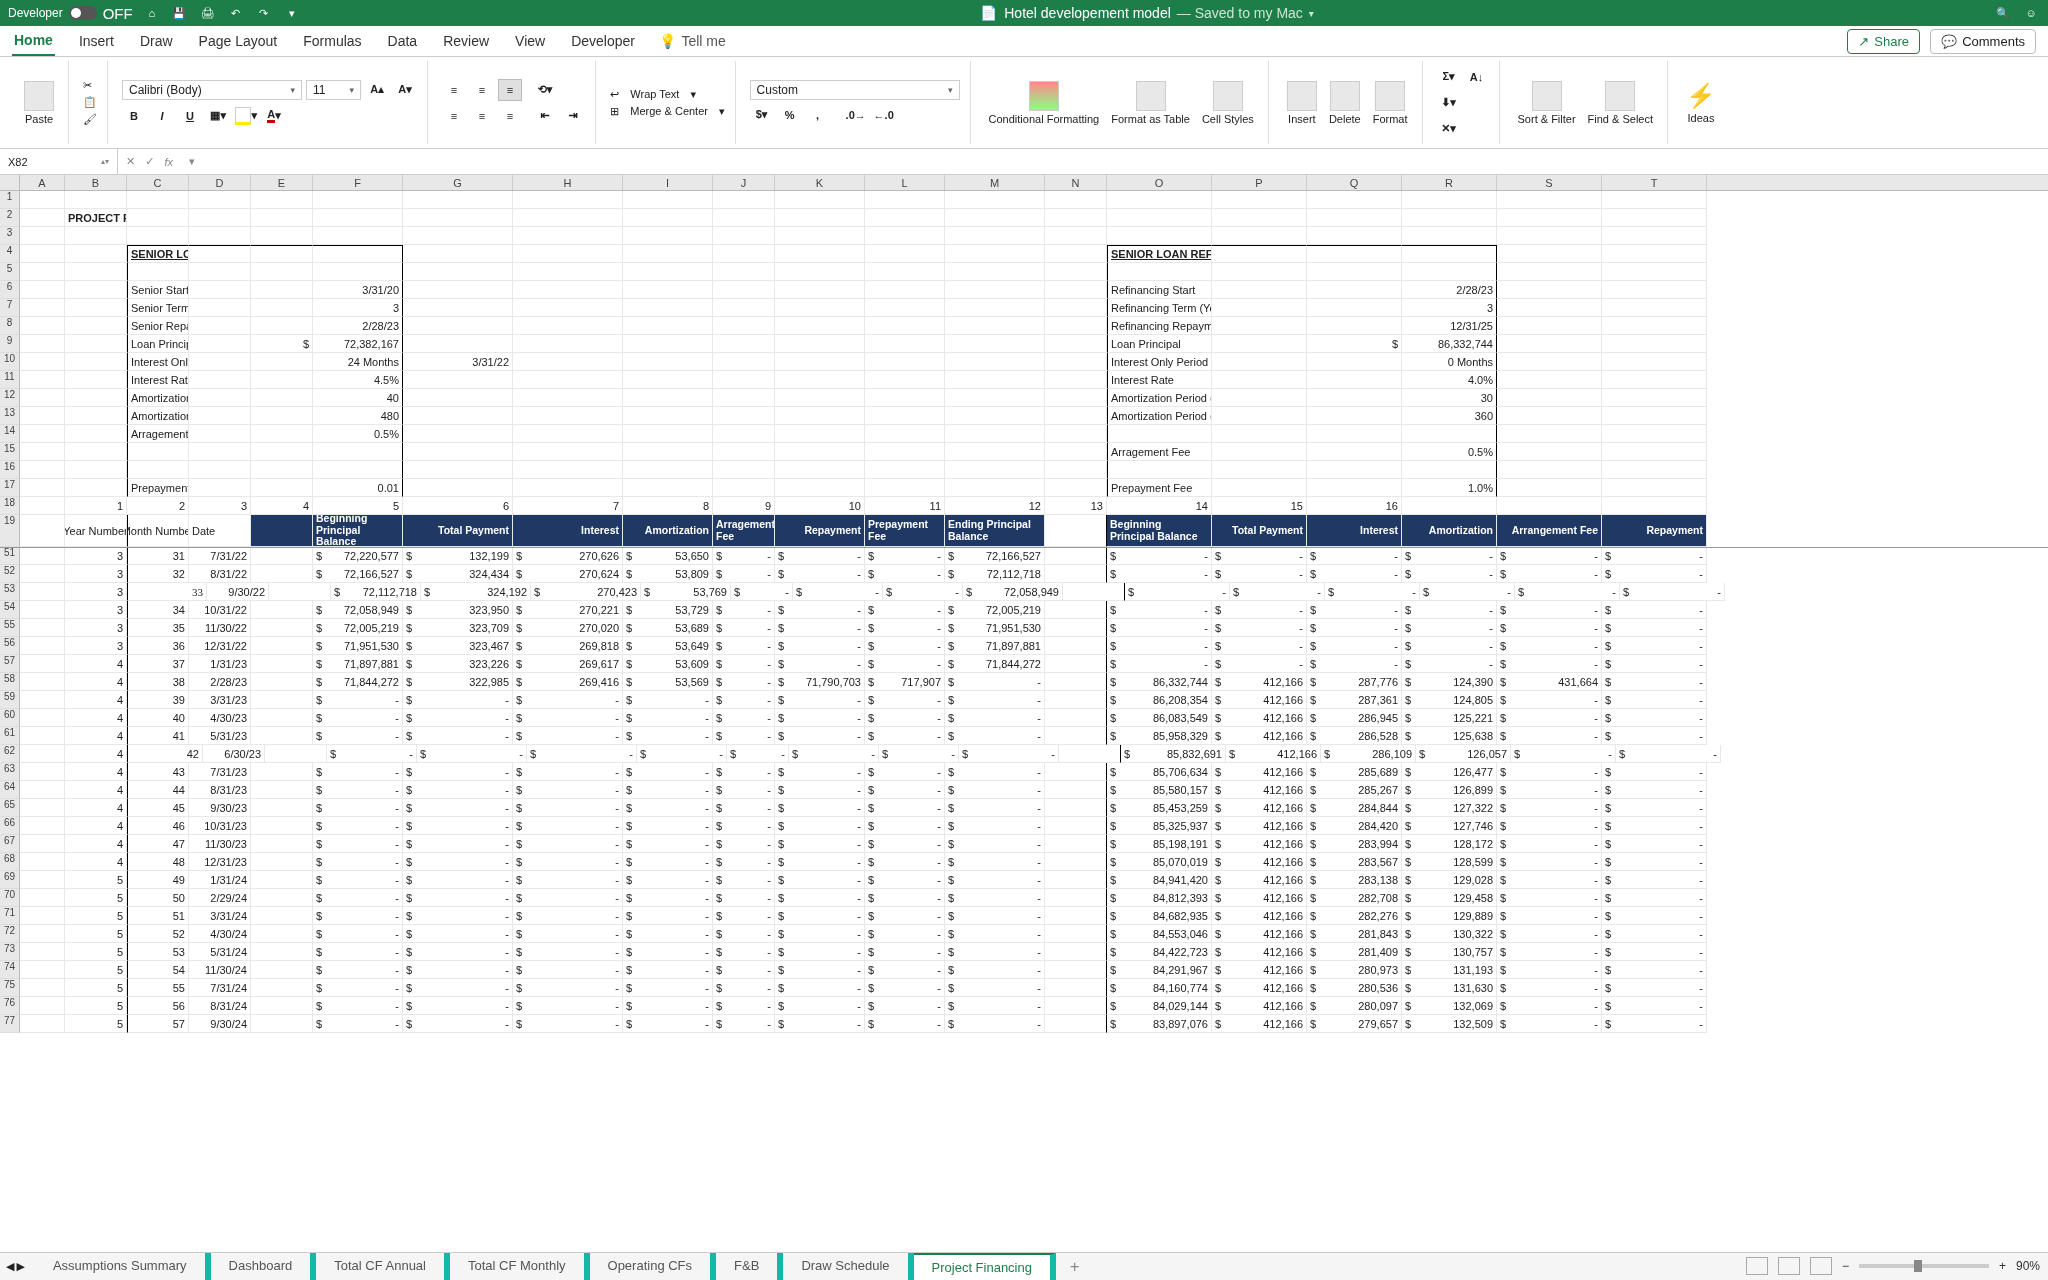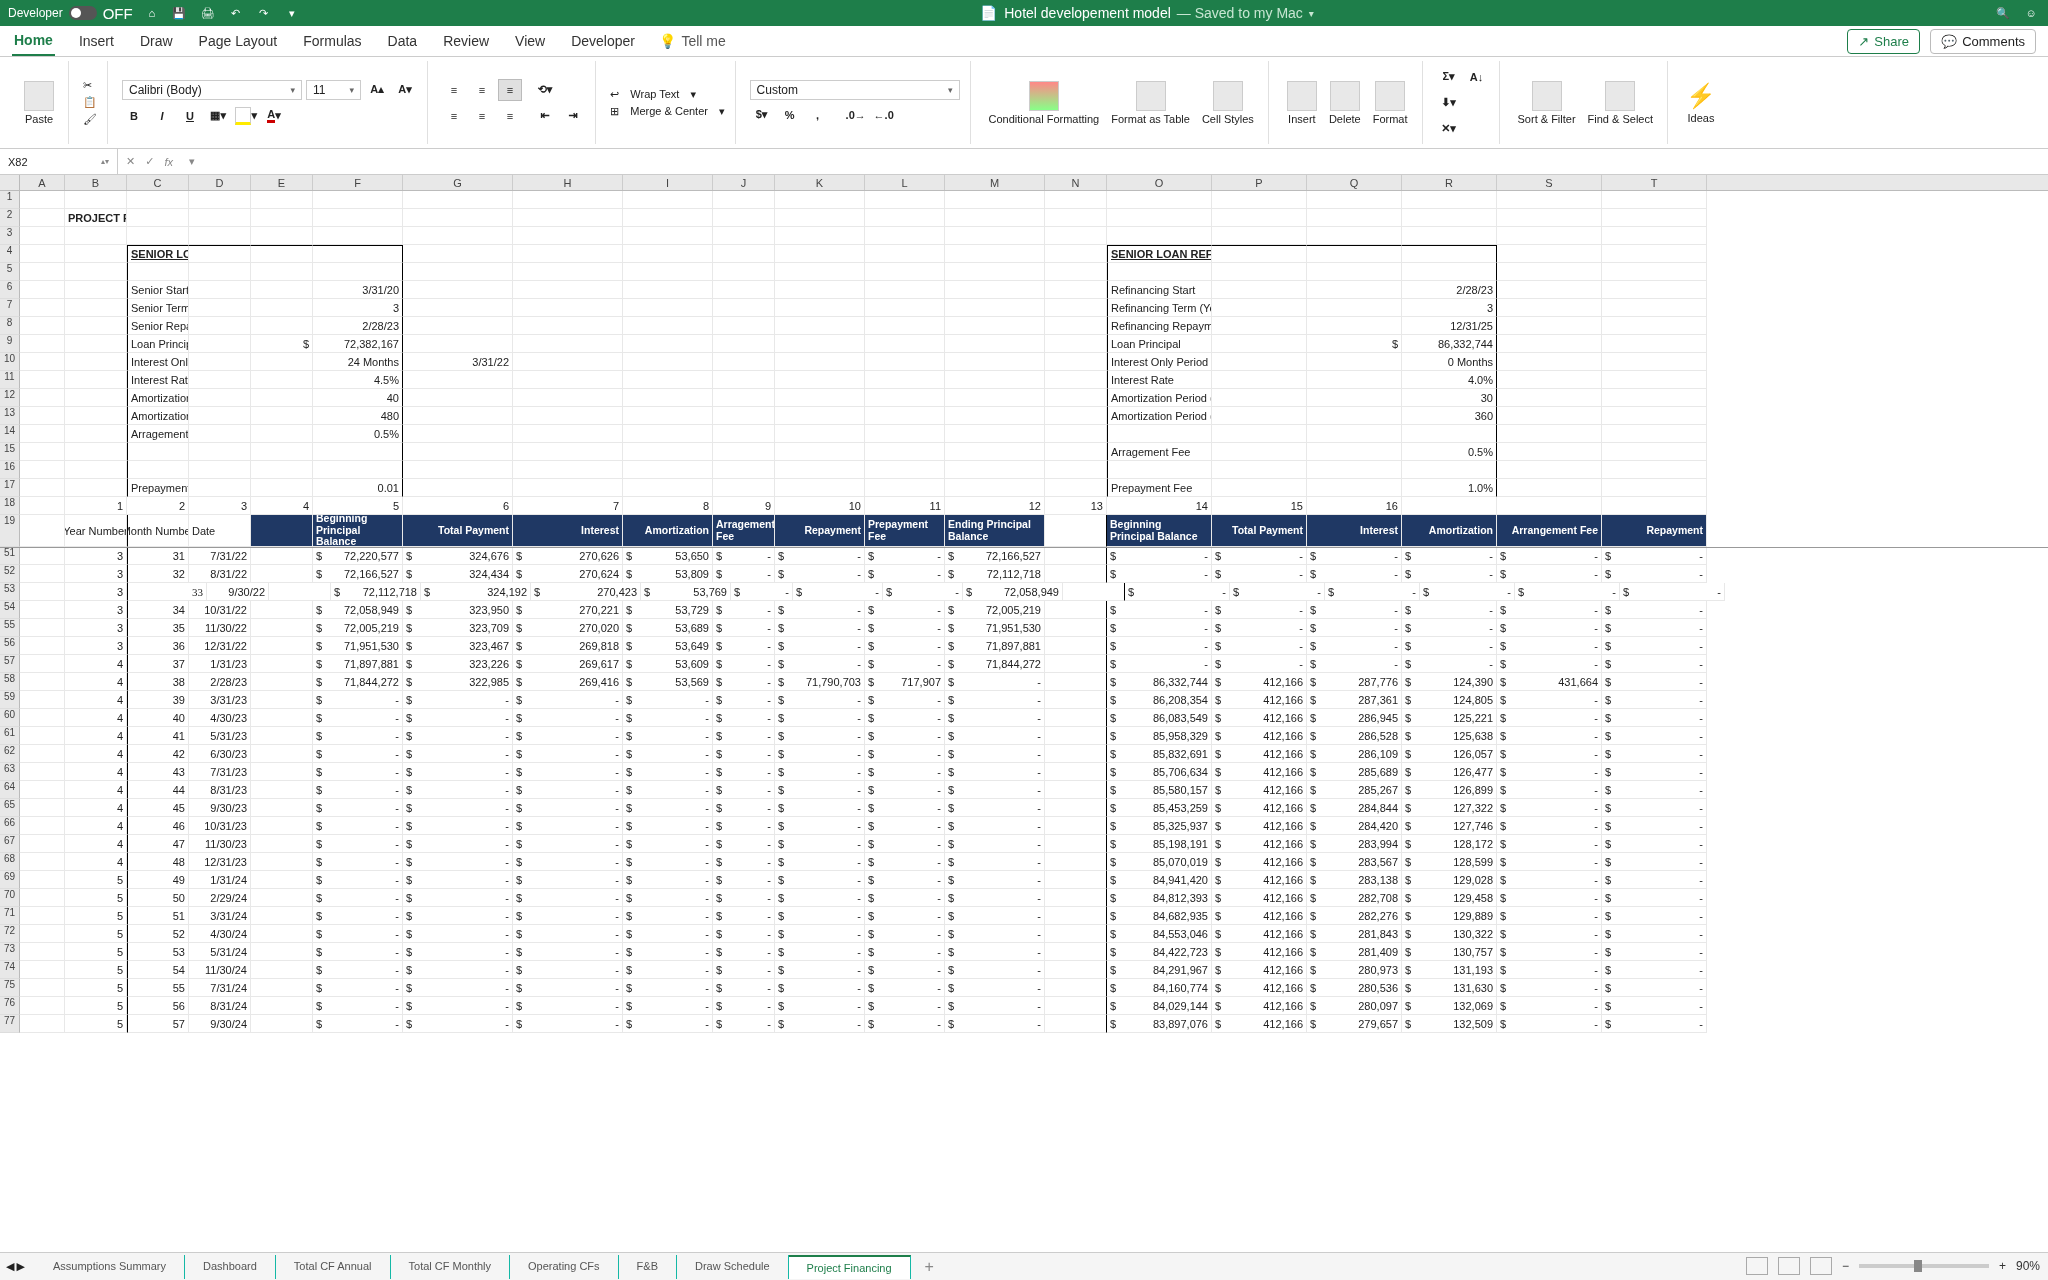--- a/index.html
+++ b/index.html
@@ -46,21 +46,21 @@
 .cell.bold{font-weight:700}
 .cell.ul{text-decoration:underline}
 .cell.hdr{background:#1f3864;color:#fff;font-weight:600;font-size:10.5px;line-height:1.1;white-space:normal}
 .cell.box-r{border-right:1.5px solid #000}
 .cell.box-t{border-top:1.5px solid #000}
 .cell.box-l{border-left:1.5px solid #000}
 .frozen-line-h{position:absolute;left:0;right:0;height:1px;background:#999}
 .dollar{display:flex;width:100%;justify-content:space-between}
 .sheet-tabs{position:absolute;bottom:0;left:0;right:0;height:28px;border-top:1px solid #ccc;display:flex;align-items:center;background:#f5f5f5;padding:0 6px;gap:2px}
 .nav{display:flex;gap:2px;margin-right:8px}
-.st{padding:5px 18px;font-size:11px;color:#555;border-right:1px solid #14b8a6}
+.st{padding:5px 18px;font-size:13px;color:#555;border-right:6px solid #14b8a6}
 .st.active{background:#fff;color:#1e7e4a;border-top:2px solid #1e7e4a;font-weight:500}
 .status-bar{position:absolute;bottom:0;right:8px;height:28px;display:flex;align-items:center;gap:10px;font-size:12px;color:#333}
 .viewbtn{width:22px;height:18px;border:1px solid #aaa;display:inline-block}
 .slider{width:130px;height:4px;background:#ccc;position:relative}
 .slider::after{content:"";position:absolute;width:8px;height:12px;background:#888;top:-4px;left:55px}
 </style>
 </head>
 <body>
 
 <div class="titlebar">
@@ -715,21 +715,21 @@
         <div class="cell " style="width: 62px;"></div>
         <div class="cell " style="width: 90px;">
           <span class="dollar">
             <span>$</span>
             <span>72,220,577</span>
           </span>
         </div>
         <div class="cell " style="width: 110px;">
           <span class="dollar">
             <span>$</span>
-            <span>324,676</span>
+            <span>132,199</span>
           </span>
         </div>
         <div class="cell " style="width: 110px;">
           <span class="dollar">
             <span>$</span>
             <span>270,626</span>
           </span>
         </div>
         <div class="cell " style="width: 90px;">
           <span class="dollar">
@@ -1726,21 +1726,21 @@
           <span class="dollar">
             <span>$</span>
             <span>-</span>
           </span>
         </div>
       </div>
       <div class="rowline">
         <div class="rh">62</div>
         <div class="cell " style="width: 45px;"></div>
         <div class="cell r" style="width: 62px;">4</div>
-        <div class="cell r box-l" style="width: 62px; padding-left: 42px;">42</div>
+        <div class="cell r box-l" style="width: 76px; padding-left: 42px;">42</div>
         <div class="cell r" style="width: 62px;">6/30/23</div>
         <div class="cell " style="width: 62px;"></div>
         <div class="cell " style="width: 90px;">
           <span class="dollar">
             <span>$</span>
             <span>-</span>
           </span>
         </div>
         <div class="cell " style="width: 110px;">
           <span class="dollar">

